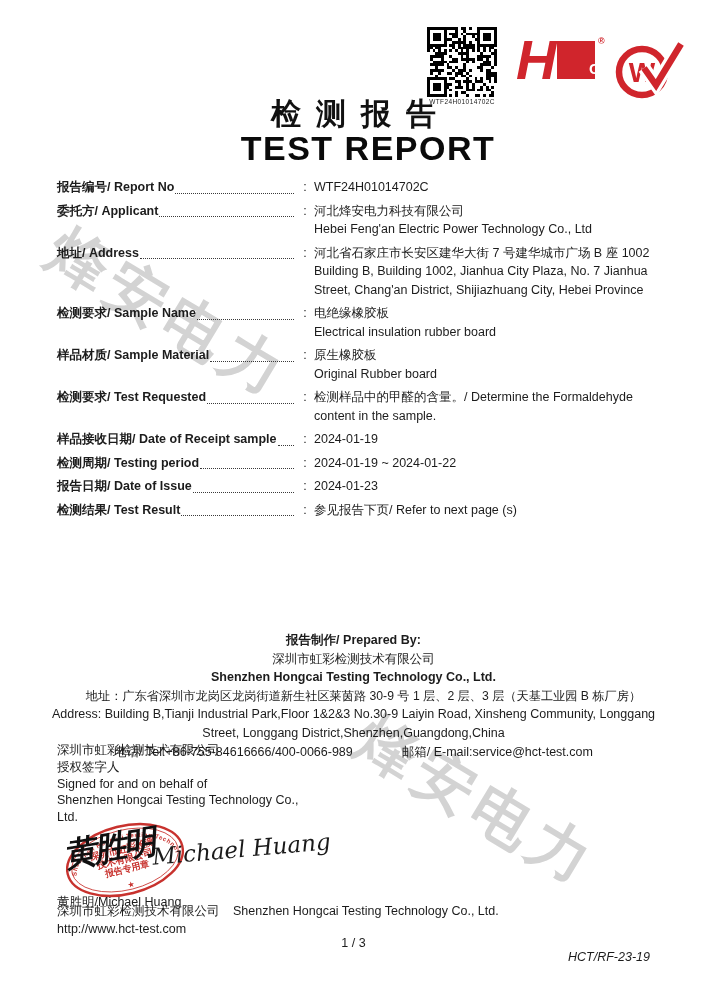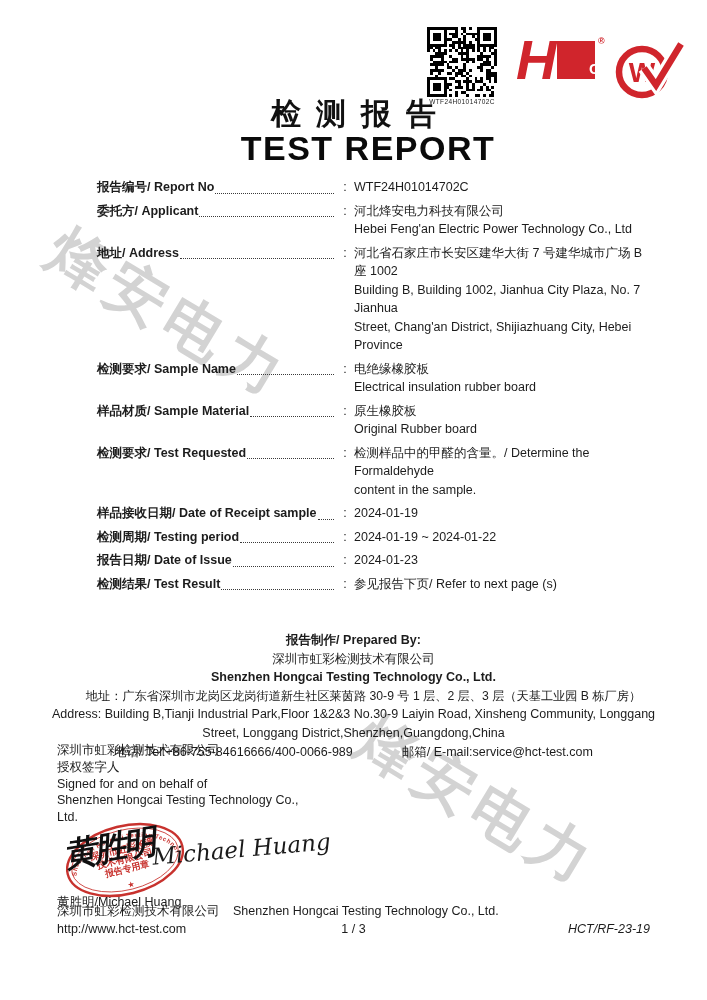--- a/index.html
+++ b/index.html
@@ -27,21 +27,21 @@
   .hct-reg{position:absolute;left:82px;top:0;color:#d0252c;font-size:9px;font-weight:700;}
   .w-logo{position:absolute;left:612px;top:38px;}
   
   .title-cn{position:absolute;left:0;right:0;top:94px;text-align:center;font-size:30px;
             font-weight:700;letter-spacing:15px;text-indent:15px;color:#111;}
   .title-en{position:absolute;left:0;right:0;top:129px;text-align:center;font-size:34px;
             font-weight:800;letter-spacing:1.5px;color:#0a0a0a;padding-left:29px;}
   
   .fields{position:absolute;left:57px;top:178px;width:594px;font-size:12.5px;line-height:18.5px;}
   .field-row{display:flex;align-items:flex-start;margin-bottom:5px;}
-  .f-left{display:flex;width:239px;flex:0 0 239px;align-items:flex-end;margin-left:40px;}
+  .f-left{display:flex;width:239px;flex:0 0 239px;align-items:flex-end;}
   .f-label{font-weight:700;white-space:nowrap;}
   .f-leader{flex:1;border-bottom:1.6px dotted #3a3a3a;height:14px;margin:0 2px 3px 1px;min-width:6px;}
   .f-colon{flex:0 0 18px;text-align:center;}
   .f-value{flex:1;}
   
   .prepared{position:absolute;left:0;right:0;top:631px;text-align:center;font-size:12.5px;
             line-height:18.6px;}
   .prepared .bold{font-weight:700;}
   .prepared .cnaddr{font-size:12.2px;padding-left:20px;}
   .tel-row span{display:inline-block;}
@@ -52,21 +52,21 @@
   .stamp{position:absolute;left:58px;top:810px;}
   .sig-cn{position:absolute;left:66px;top:826px;font-size:33px;font-weight:900;color:#101010;
           transform:rotate(-9deg) skewX(-12deg);letter-spacing:-3px;
           font-family:"DejaVu Serif","Liberation Serif",serif;}
   .sig-en{position:absolute;left:152px;top:836px;font-size:23px;font-style:italic;color:#1a1a1a;
           transform:rotate(-5deg);font-family:"DejaVu Serif","Liberation Serif",serif;}
   .name-line{position:absolute;left:57px;top:882px;font-size:12.5px;margin-top:12px;}
   .company-line{position:absolute;left:57px;top:903px;font-size:12.5px;}
   .company-line .en{margin-left:10px;}
   
-  .footer{position:absolute;left:57px;right:57px;top:922px;display:flex;font-size:12.5px;}
+  .footer{position:absolute;left:57px;right:57px;top:922px;display:flex;font-size:12.5px;flex-direction:column;}
   .footer span{flex:1;}
   .footer .mid{text-align:center;}
   .footer .right{text-align:right;font-style:italic;}
 </style>
 </head>
 <body>
 
 <div class="page">
 
   <div class="watermark wm1">烽安电力</div>

